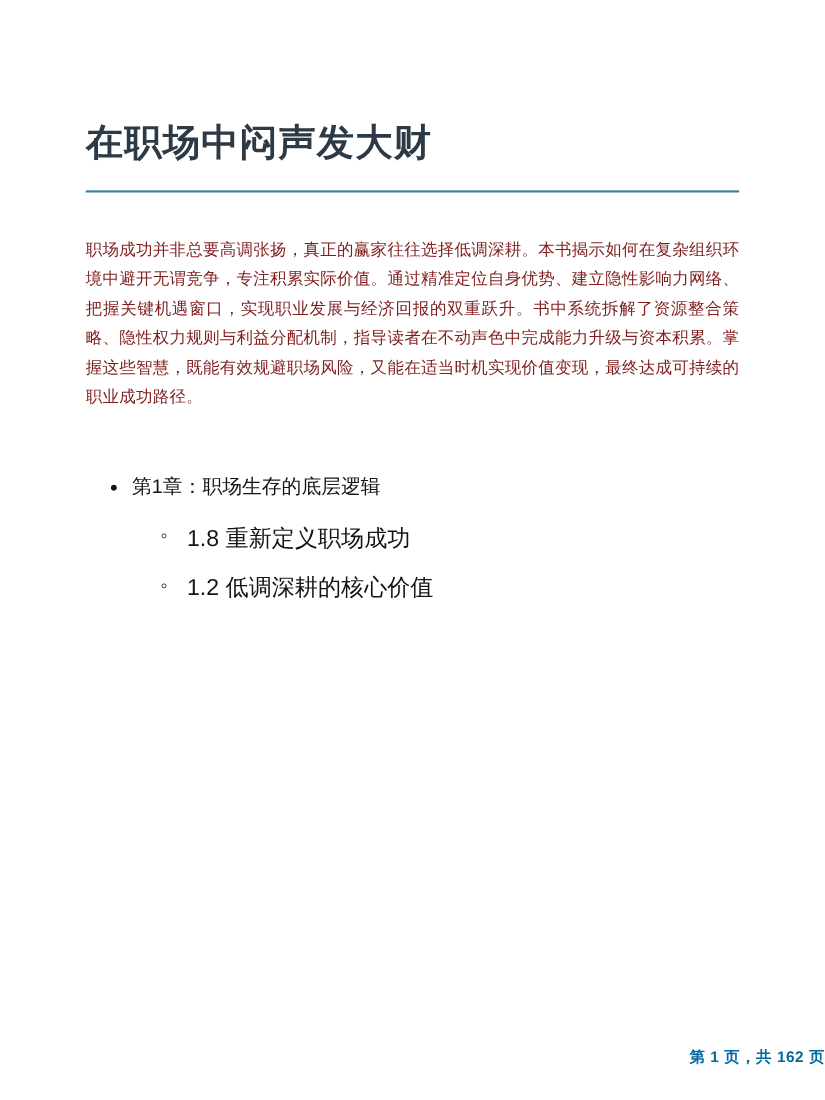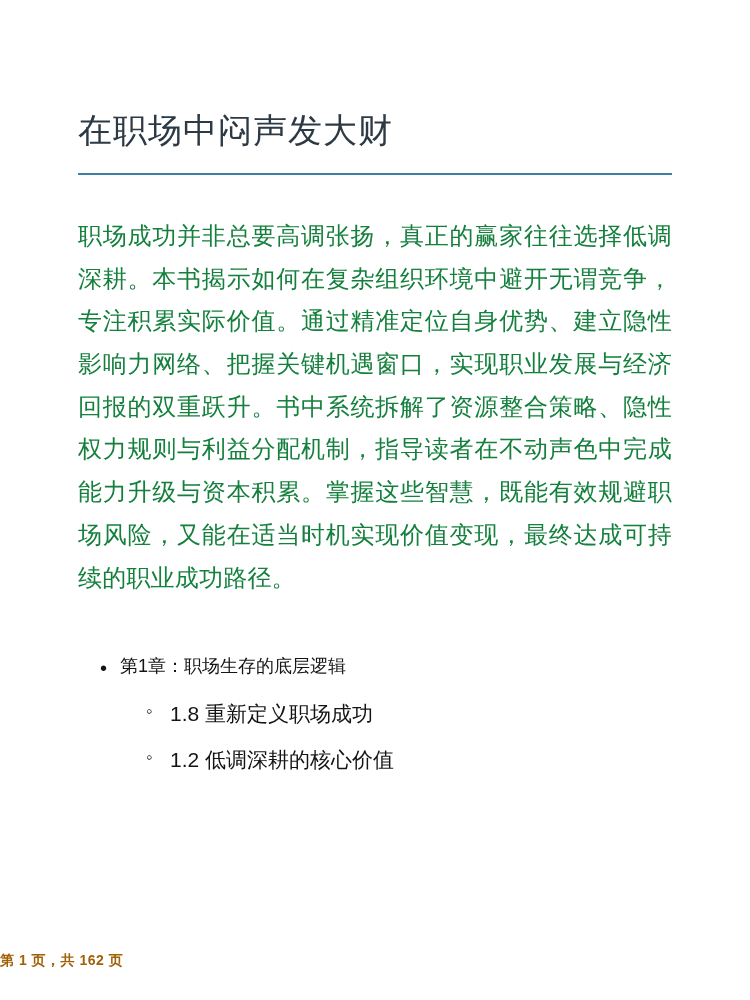--- a/index.html
+++ b/index.html
@@ -17,43 +17,43 @@
   }
   .page {
     width: 750px;
     height: 1000px;
     box-sizing: border-box;
     padding: 110px 78px 0 78px;
     position: relative;
   }
   .doc-title {
     font-size: 34px;
-    font-weight: normal;
+    font-weight: bold;
     color: #2d3a45;
     letter-spacing: 1px;
     margin: 0 0 22px 0;
     line-height: 1.2;
   }
   .title-rule {
     height: 2px;
     background: #3d7fa6;
     width: 100%;
     margin-bottom: 40px;
   }
   .section-heading {
     font-size: 25px;
     font-weight: bold;
     color: #e8503a;
     margin: 0 0 20px 0;
     line-height: 1.2;
   }
   .abstract-text {
-    font-size: 24px;
+    font-size: 15px;
     line-height: 1.78;
-    color: #15803d;
+    color: #7f1d1d;
     text-align: justify;
     text-justify: inter-ideograph;
     margin: 0 0 54px 0;
     letter-spacing: 0.2px;
   }
   .toc-heading {
     margin-top: 0;
     margin-bottom: 24px;
   }
   .toc {
@@ -91,24 +91,24 @@
     left: 68px;
     top: 0;
     font-size: 18px;
     color: #141414;
   }
   .page-footer {
     position: absolute;
     left: 0;
     right: 0;
     bottom: 30px;
-    text-align: left;
+    text-align: right;
     font-size: 14px;
     font-weight: bold;
-    color: #a16207;
+    color: #0369a1;
     letter-spacing: 0.5px;
   }
 </style>
 </head>
 <body>
 
 <div class="page">
 
   <h1 class="doc-title">在职场中闷声发大财</h1>
   <div class="title-rule"></div>

